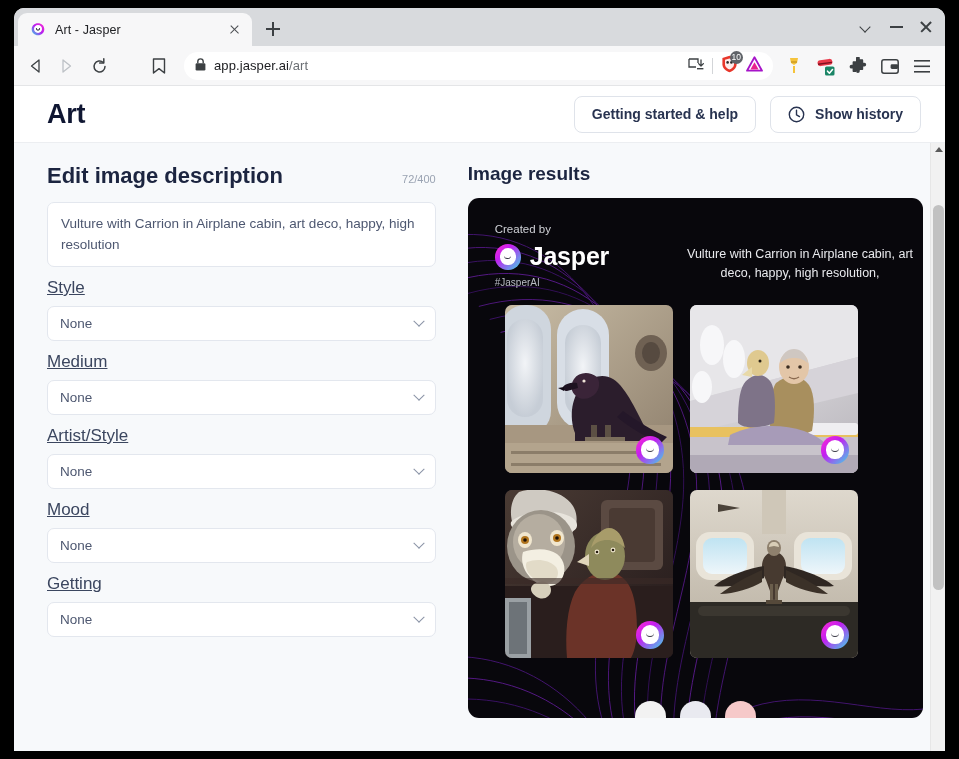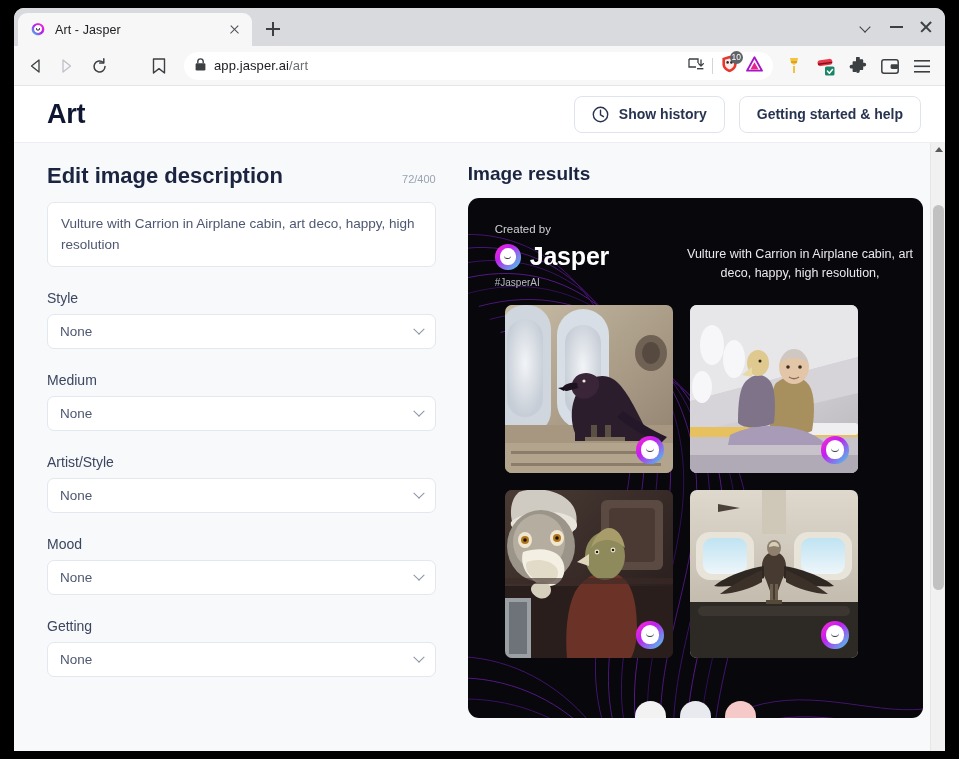--- a/index.html
+++ b/index.html
@@ -176,22 +176,22 @@
   .textarea {
     margin-top: 13px;
     border: 1px solid #e3e7ee;
     border-radius: 7px;
     background: #fff;
     padding: 11px 13px;
     min-height: 58px;
     font-size: 13.5px; color: #4d5770; line-height: 1.52;
   }
   .field-label {
-    margin-top: 23px; margin-bottom: 8px;
-    font-size: 14px; color: #3b465f;
+    margin-top: 11px; margin-bottom: 8px;
+    font-size: 17px; color: #3b465f; text-decoration: underline;
   }
   .select {
     height: 35px;
     border: 1px solid #e3e7ee;
     border-radius: 7px;
     background: #fff;
     display: flex; align-items: center;
     padding: 0 12px;
     font-size: 13.5px; color: #4d5770;
     position: relative;
@@ -443,30 +443,30 @@
       </div>
     </div>
   </div>
 
   <div class="page">
 
     <div class="app-header">
       <div class="app-title">Art</div>
       <div class="hdr-actions">
         <div class="hbtn">
+          <span>Getting started &amp; help</span>
+        </div>
+        <div class="hbtn">
           <span>
             <svg width="17" height="17" viewBox="0 0 17 17" style="display:block">
               <circle cx="8.5" cy="8.5" r="7.2" fill="none" stroke="#283350" stroke-width="1.4"></circle>
               <path d="M8.5 4.3v4.5l3 1.8" fill="none" stroke="#283350" stroke-width="1.4" stroke-linecap="round"></path>
             </svg>
           </span>
           <span>Show history</span>
-        </div>
-        <div class="hbtn">
-          <span>Getting started &amp; help</span>
         </div>
       </div>
     </div>
 
     <div class="body-split">
 
       <div class="left-col">
         <div class="left-head">
           <div class="sec-title">Edit image description</div>
           <div class="counter">72/400</div>

